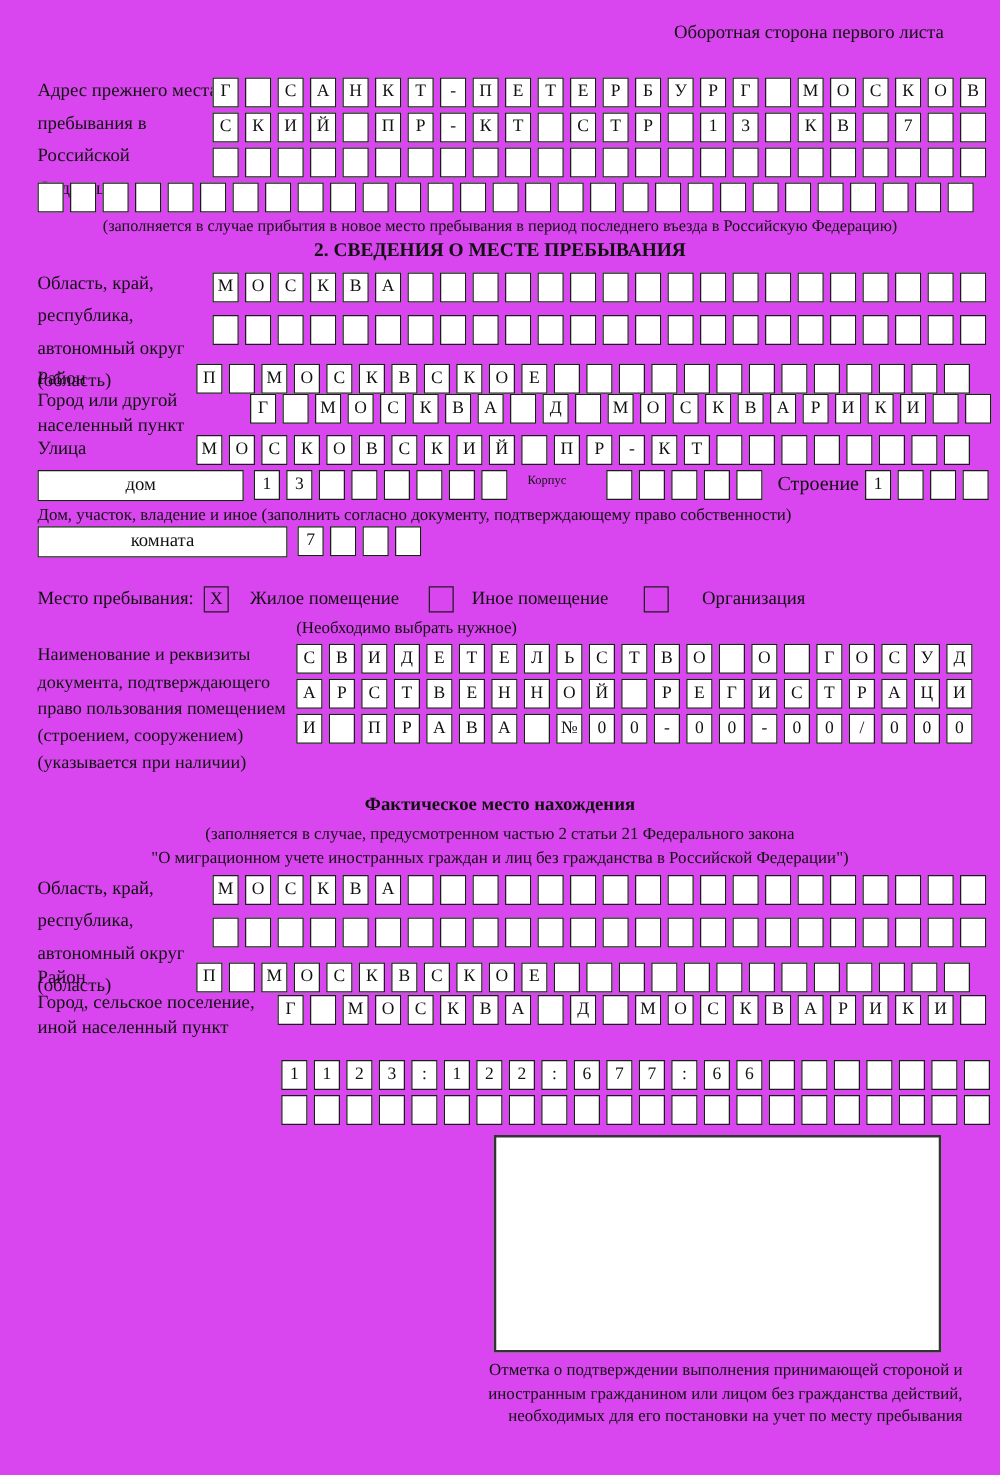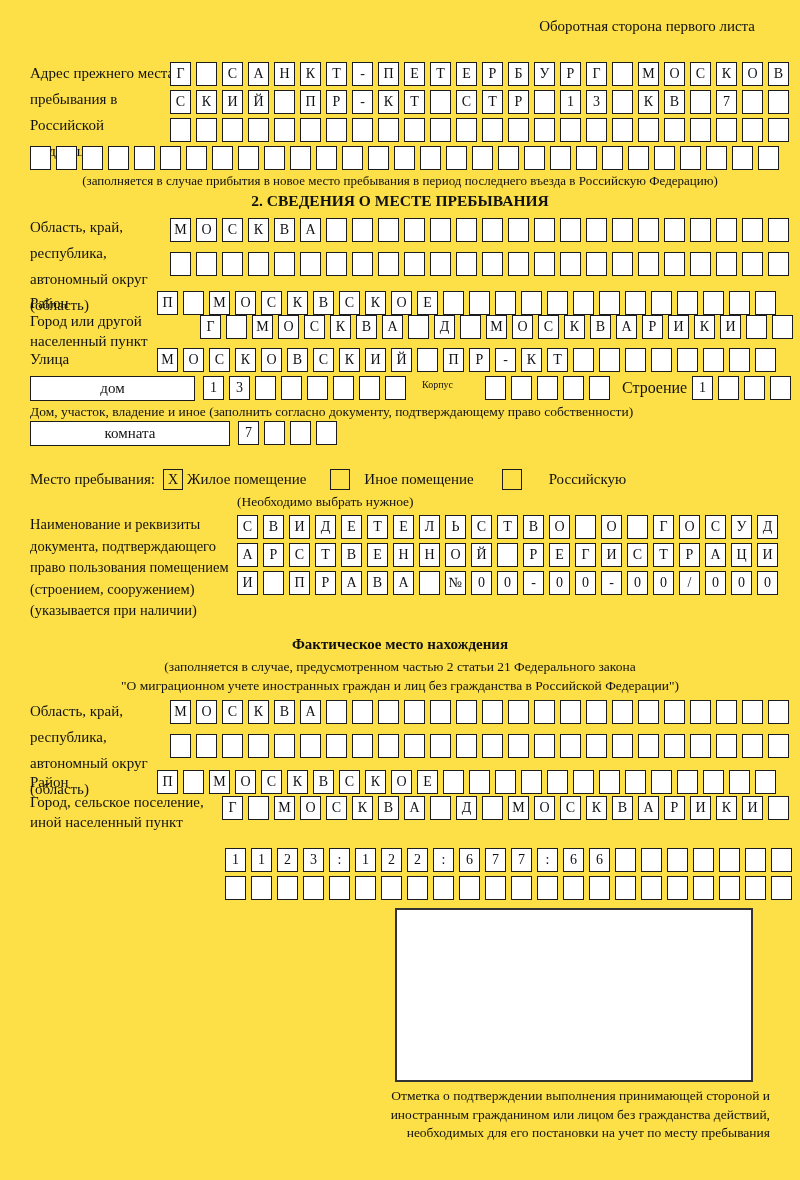--- a/index.html
+++ b/index.html
@@ -1,21 +1,21 @@
 <!DOCTYPE html>
 <html><head>
 <meta charset="utf-8">
 <style>
   * { box-sizing: border-box; margin: 0; padding: 0; }
   body { background: #ffffff; }
   .page {
     position: relative;
     width: 800px;
     height: 1180px;
-    background: #fde047;
+    background: #d946ef;
     font-family: "Liberation Serif", "DejaVu Serif", serif;
     color: #111;
     overflow: hidden;
   }
   .abs { position: absolute; }
   .lbl { font-size: 15px; line-height: 26px; }
   .lbl-tight { font-size: 14.5px; line-height: 21.5px; }
   .cellrow { position: absolute; display: flex; gap: 5px; }
   .cell {
     width: 21px; height: 24px;
@@ -333,25 +333,25 @@
   <div class="cellrow" style="left:238px; top:421px;">
       <span class="cell">7</span>
       <span class="cell"></span>
       <span class="cell"></span>
       <span class="cell"></span>
     </div>
 
   <div class="stayrow" style="left:30px; top:469px;">
     <span>Место пребывания:</span>
     <span class="chk" style="margin-left:8px;">X</span>
-    <span style="margin-left:4px;">Жилое помещение</span>
+    <span style="margin-left:17px;">Жилое помещение</span>
     <span class="chk" style="margin-left:24px;"></span>
     <span style="margin-left:14px;">Иное помещение</span>
     <span class="chk" style="margin-left:28px;"></span>
-    <span style="margin-left:27px;">Российскую</span>
+    <span style="margin-left:27px;">Организация</span>
   </div>
   <div class="abs note" style="left:237px; top:494px; font-size:13.5px;">(Необходимо выбрать нужное)</div>
 
   <div class="abs lbl-tight" style="left:30px; top:514px; width:207px;">Наименование и реквизиты документа, подтверждающего право пользования помещением (строением, сооружением) (указывается при наличии)</div>
   <div class="cellrow" style="left:237px; top:515px;">
       <span class="cell">С</span>
       <span class="cell">В</span>
       <span class="cell">И</span>
       <span class="cell">Д</span>
       <span class="cell">Е</span>

